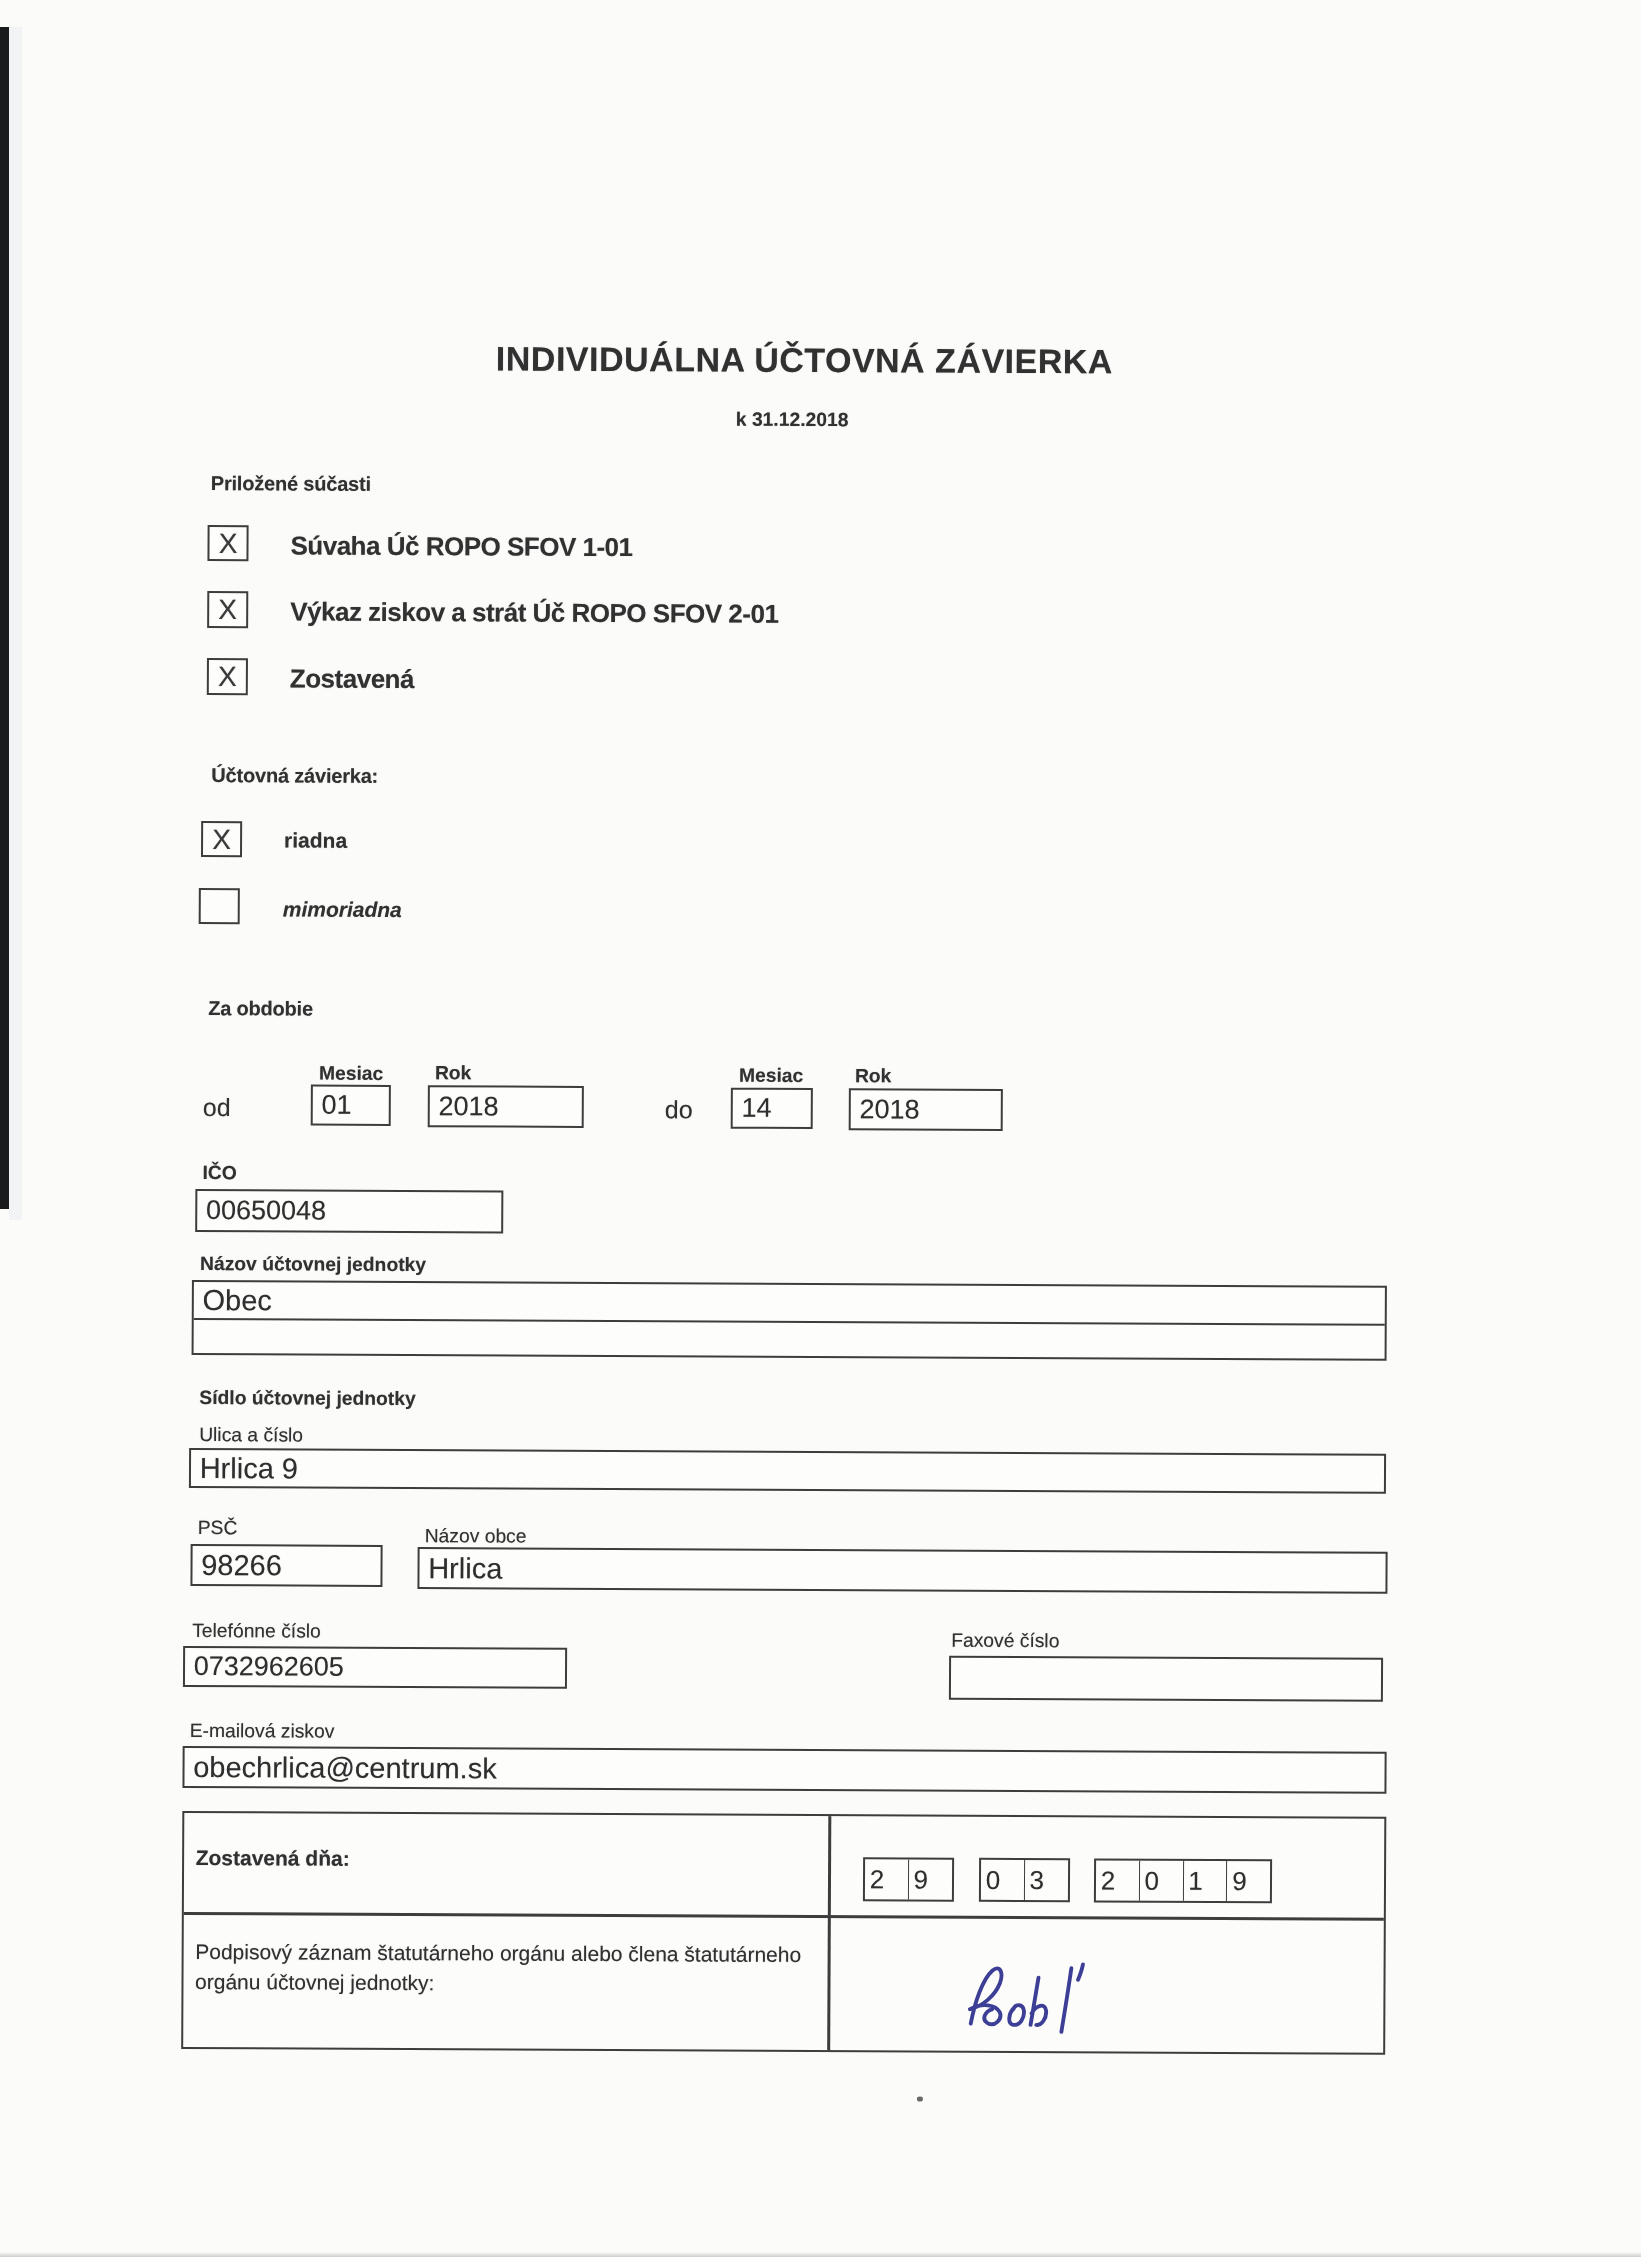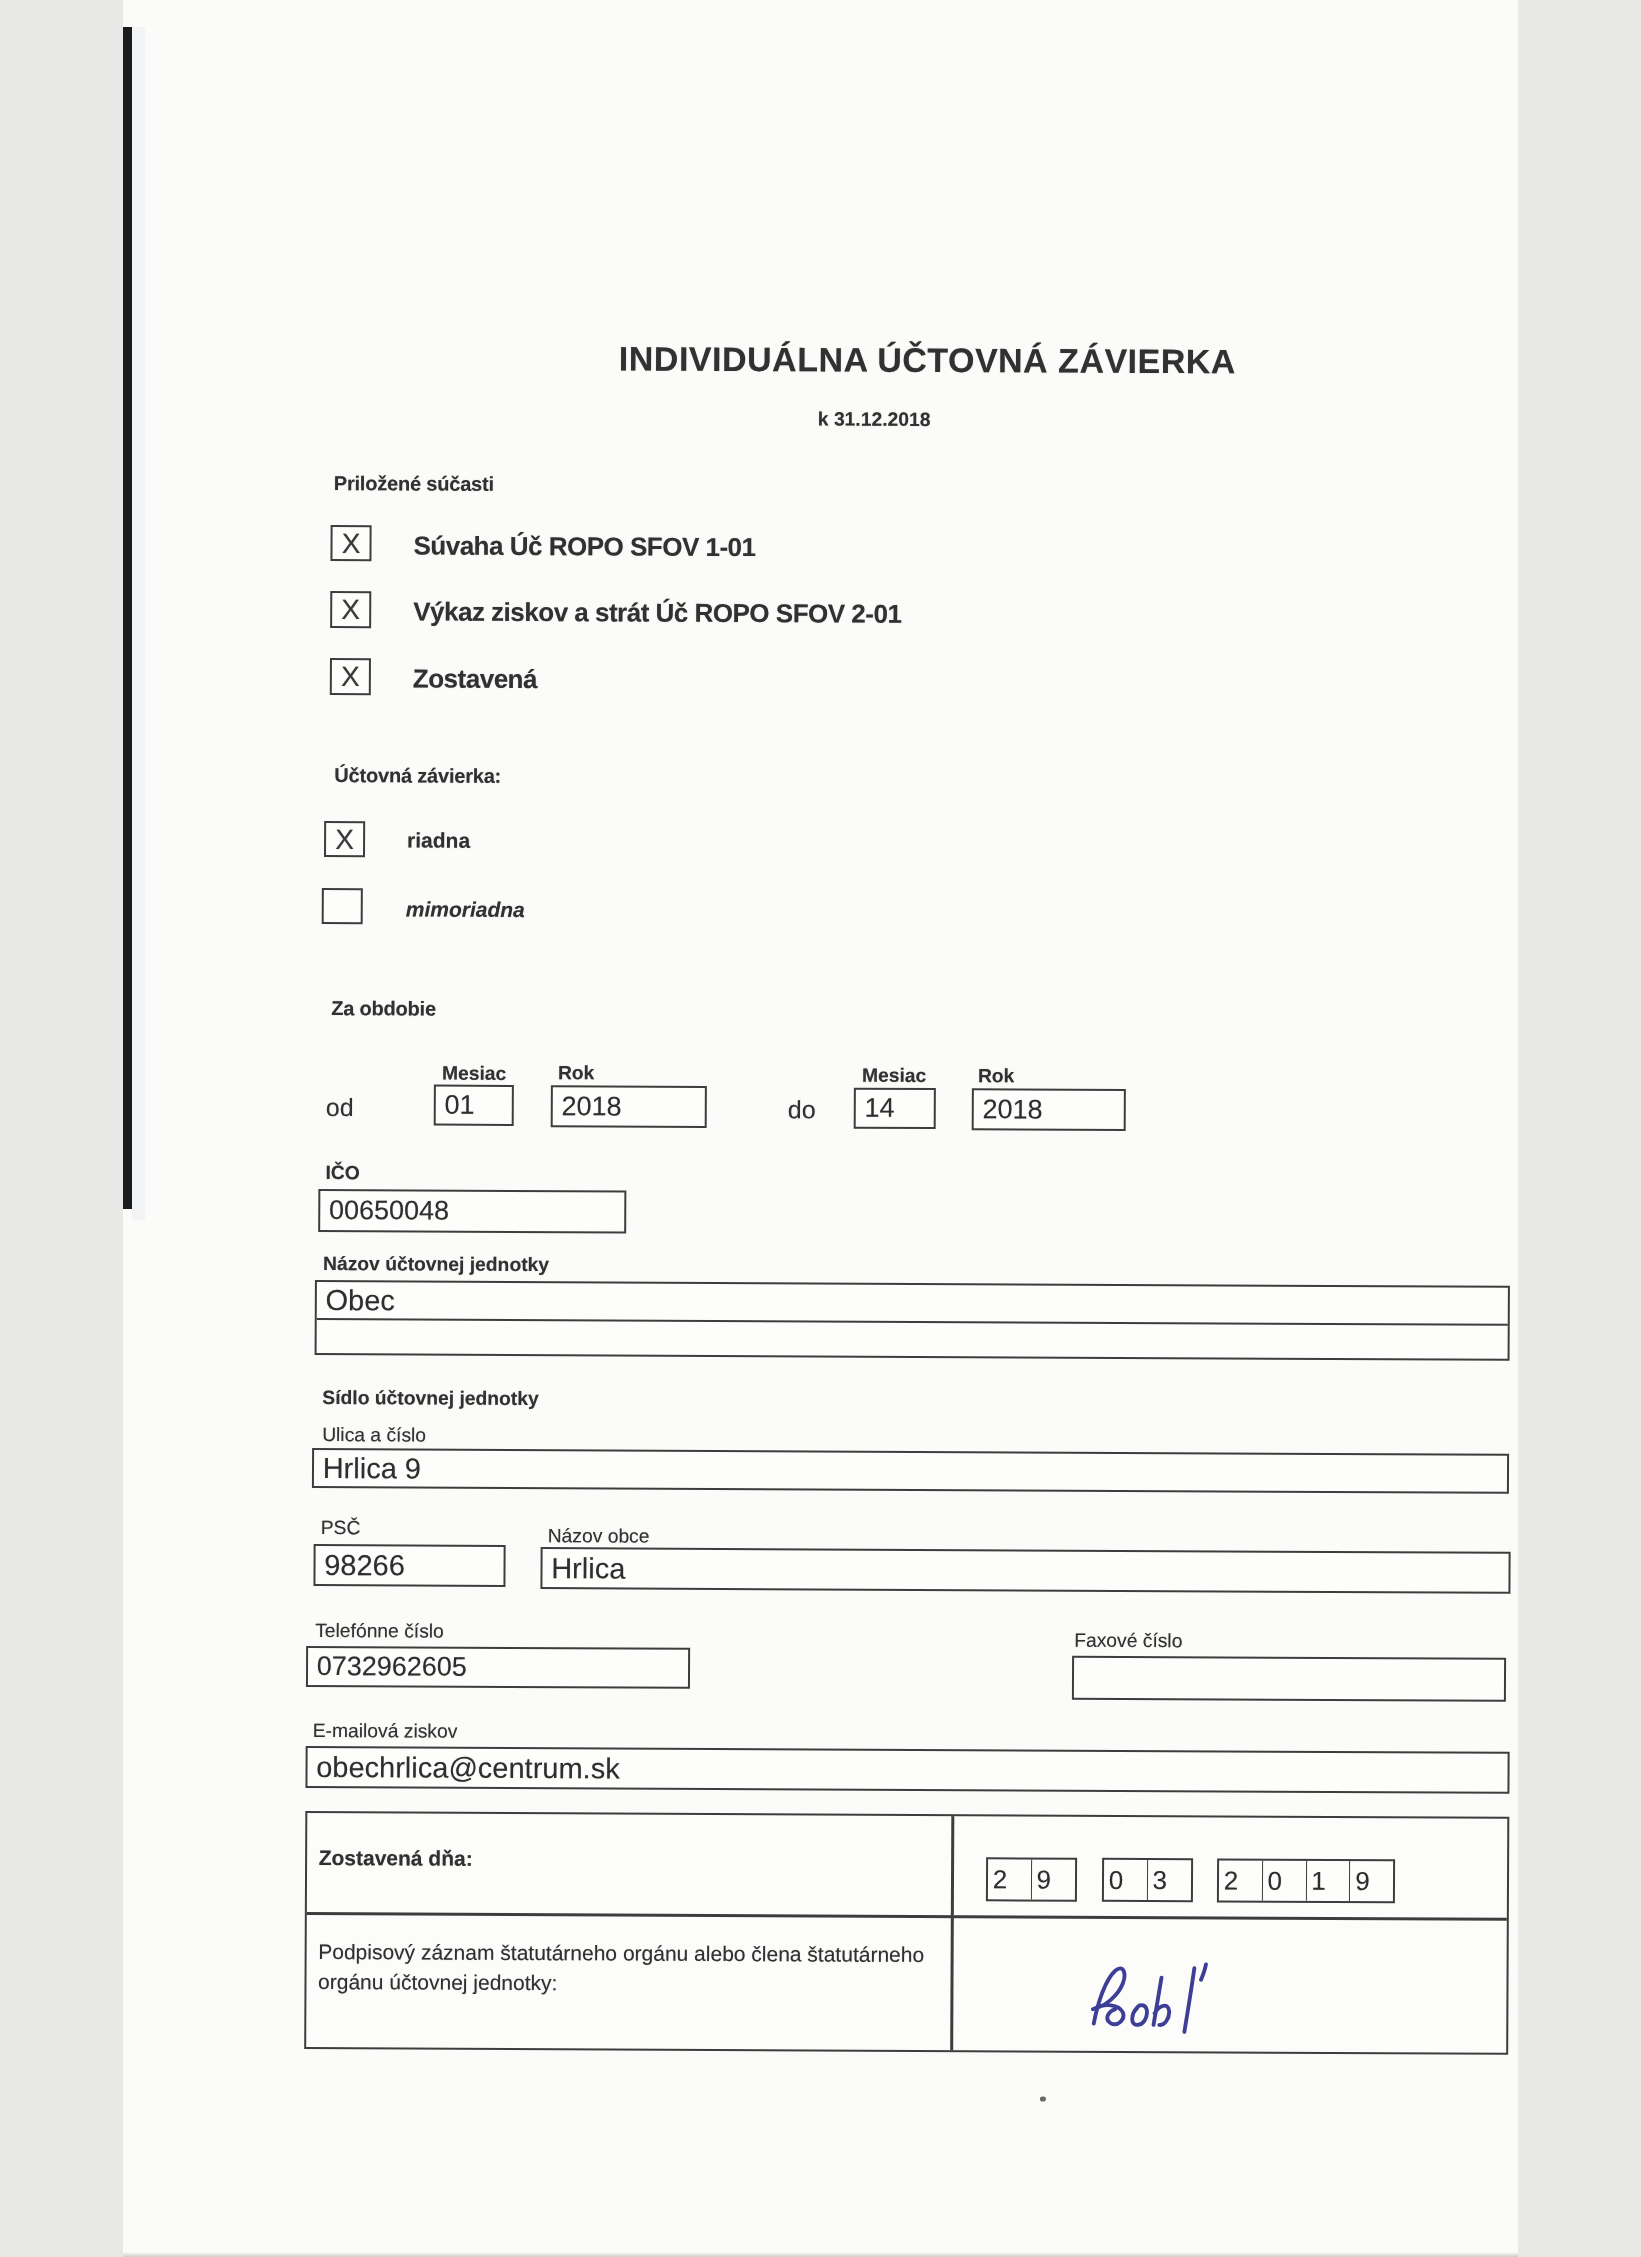--- a/index.html
+++ b/index.html
@@ -3,21 +3,21 @@
 <meta charset="utf-8">
 <style>
   html,body{margin:0;padding:0;}
   body{
     background:#e8e8e6;
     font-family:"Liberation Sans","DejaVu Sans",sans-serif;
     -webkit-font-smoothing:antialiased;
   }
   .page{
     position:relative;
-    width:1395px;height:2257px;
+    width:1641px;height:2257px;
     margin:0 auto;
     background:#fbfbf9;
     overflow:hidden;
   }
   
   .scan-strip{
     position:absolute;left:0;top:27px;width:8.7px;height:1182px;
     background:#191b1c;
   }
   .scan-strip-soft{
@@ -138,21 +138,21 @@
 <body>
 
 <div class="page">
 
   <div class="scan-strip"></div>
   <div class="scan-strip-soft"></div>
 
   <div class="sheet">
 
     <div class="abs t title" style="left:801px;top:338px;">INDIVIDUÁLNA ÚČTOVNÁ ZÁVIERKA</div>
-    <div class="abs t subtitle" style="left:748px;top:406px;">k 31.12.2018</div>
+    <div class="abs t subtitle" style="left:789px;top:406px;">k 31.12.2018</div>
 
     <div class="abs t sec-head" style="left:208px;top:472px;">Priložené súčasti</div>
 
     <div class="cbx" style="left:205px;top:525px;width:37px;height:32px;">
       <span class="cbx-mark">X</span>
     </div>
     <div class="abs t item-lbl" style="left:288px;top:530px;">Súvaha Úč ROPO SFOV 1-01</div>
 
     <div class="cbx" style="left:205px;top:591px;width:37px;height:33px;">
       <span class="cbx-mark">X</span>

